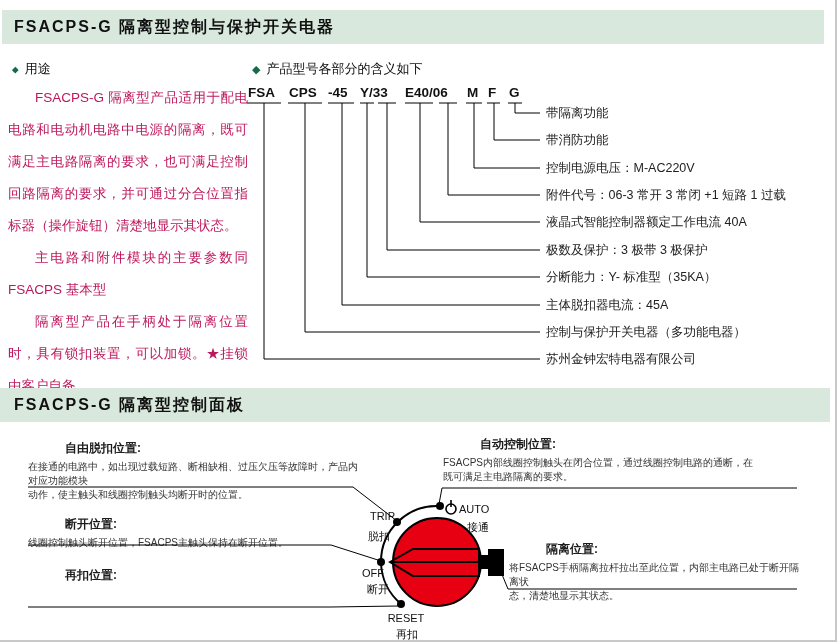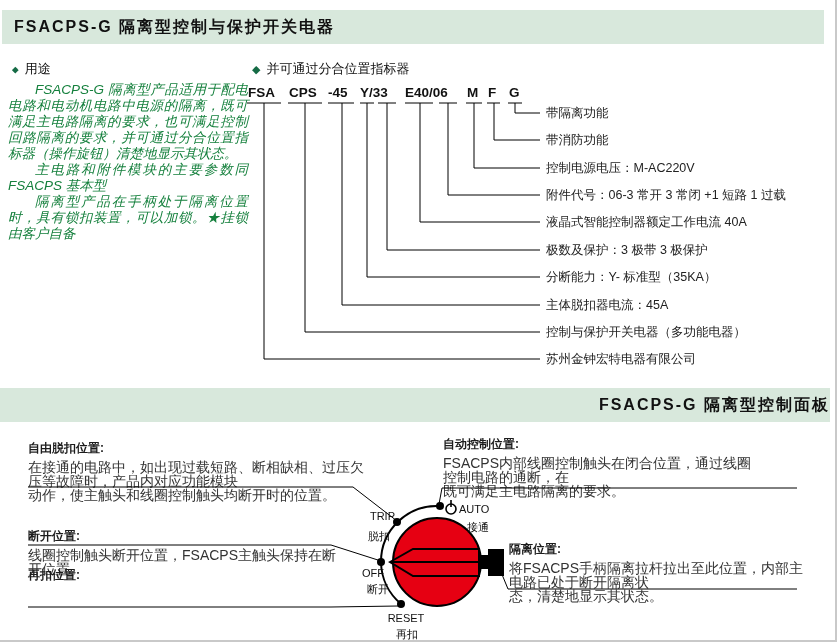--- a/index.html
+++ b/index.html
@@ -2,29 +2,29 @@
 <html><head>
 <meta charset="utf-8">
 <style>
   * { margin:0; padding:0; box-sizing:border-box; }
   body { font-family:"Liberation Sans", sans-serif; background:#fff; }
   .page { position:relative; width:837px; height:642px; background:#ffffff;
           border-right:2px solid #c9c9c9; border-bottom:2px solid #c9c9c9; overflow:hidden; }
   .band { position:absolute; background:#d8e8dc; color:#111; font-weight:bold;
           font-size:16px; letter-spacing:2px; line-height:34px; height:34px; }
   .band1 { left:2px; top:10px; width:822px; padding-left:12px; }
-  .band2 { left:0px; top:388px; width:830px; padding-left:14px;text-align:right; }
+  .band2 { left:0px; top:388px; width:830px; padding-left:14px; }
   .bullet-row { position:absolute; font-size:13px; color:#111; }
   .diamond { color:#156b45; font-size:11px; margin-right:6px; }
   .usage-text { position:absolute; left:8px; top:82px; width:240px; font-size:13.5px;
-                line-height:16px; color:#15803d; text-align:justify;font-style:italic; }
+                line-height:32px; color:#be185d; text-align:justify; }
   .usage-text p { text-indent:2em; }
   .pos-block { position:absolute; color:#111; }
-  .pos-title { font-size:12px; font-weight:bold; color:#1c1c1c; margin-bottom:3px; }
-  .pos-body { font-size:14px; line-height:14px; color:#333; white-space:pre-line; }
+  .pos-title { font-size:12px; font-weight:bold; color:#1c1c1c; margin-bottom:3px;margin-left:37px; }
+  .pos-body { font-size:10px; line-height:14px; color:#333; white-space:pre-line; }
   svg.overlay { position:absolute; left:0; top:0; pointer-events:none; }
   svg text { font-family:"Liberation Sans", sans-serif; fill:#111; }
   .model-part { font-weight:bold; font-size:13.5px; fill:#111; }
   .meaning { font-size:12.5px; fill:#222; }
   .knob-label-en { font-size:11px; fill:#111; }
   .knob-label-cn { font-size:11px; fill:#111; }
   .diag-line { stroke:#000; stroke-width:1; fill:none; }
   .thick-line { stroke:#000; stroke-width:2; fill:none; }
 </style>
 </head>
@@ -34,40 +34,40 @@
 
   <div class="band band1">
     <span>FSACPS-G 隔离型控制与保护开关电器</span>
   </div>
 
   <div class="bullet-row" style="left:12px; top:60px;font-family:Liberation Mono, monospace;">
     <span class="diamond">◆</span><span>用途</span>
   </div>
 
   <div class="bullet-row" style="left:252px; top:60px;">
-    <span class="diamond">◆</span><span>并可通过分合位置指标器</span>
+    <span class="diamond">◆</span><span>产品型号各部分的含义如下</span>
   </div>
 
   <div class="usage-text">
     <p>FSACPS-G 隔离型产品适用于配电电路和电动机电路中电源的隔离，既可满足主电路隔离的要求，也可满足控制回路隔离的要求，并可通过分合位置指标器（操作旋钮）清楚地显示其状态。</p>
     <p>主电路和附件模块的主要参数同FSACPS 基本型</p>
     <p>隔离型产品在手柄处于隔离位置时，具有锁扣装置，可以加锁。★挂锁由客户自备</p>
   </div>
 
   <div class="band band2">
     <span>FSACPS-G 隔离型控制面板</span>
   </div>
 
   <div class="pos-block" style="left:28px; top:440px; width:338px;">
     <div class="pos-title">自由脱扣位置:</div>
     <div class="pos-body">在接通的电路中，如出现过载短路、断相缺相、过压欠压等故障时，产品内对应功能模块
 动作，使主触头和线圈控制触头均断开时的位置。</div>
   </div>
 
-  <div class="pos-block" style="left:28px; top:528px; width:320px;">
+  <div class="pos-block" style="left:28px; top:516px; width:320px;">
     <div class="pos-title">断开位置:</div>
     <div class="pos-body">线圈控制触头断开位置，FSACPS主触头保持在断开位置。</div>
   </div>
 
   <div class="pos-block" style="left:28px; top:567px; width:320px;">
     <div class="pos-title">再扣位置:</div>
   </div>
 
   <div class="pos-block" style="left:443px; top:436px; width:315px;">
     <div class="pos-title">自动控制位置:</div>

